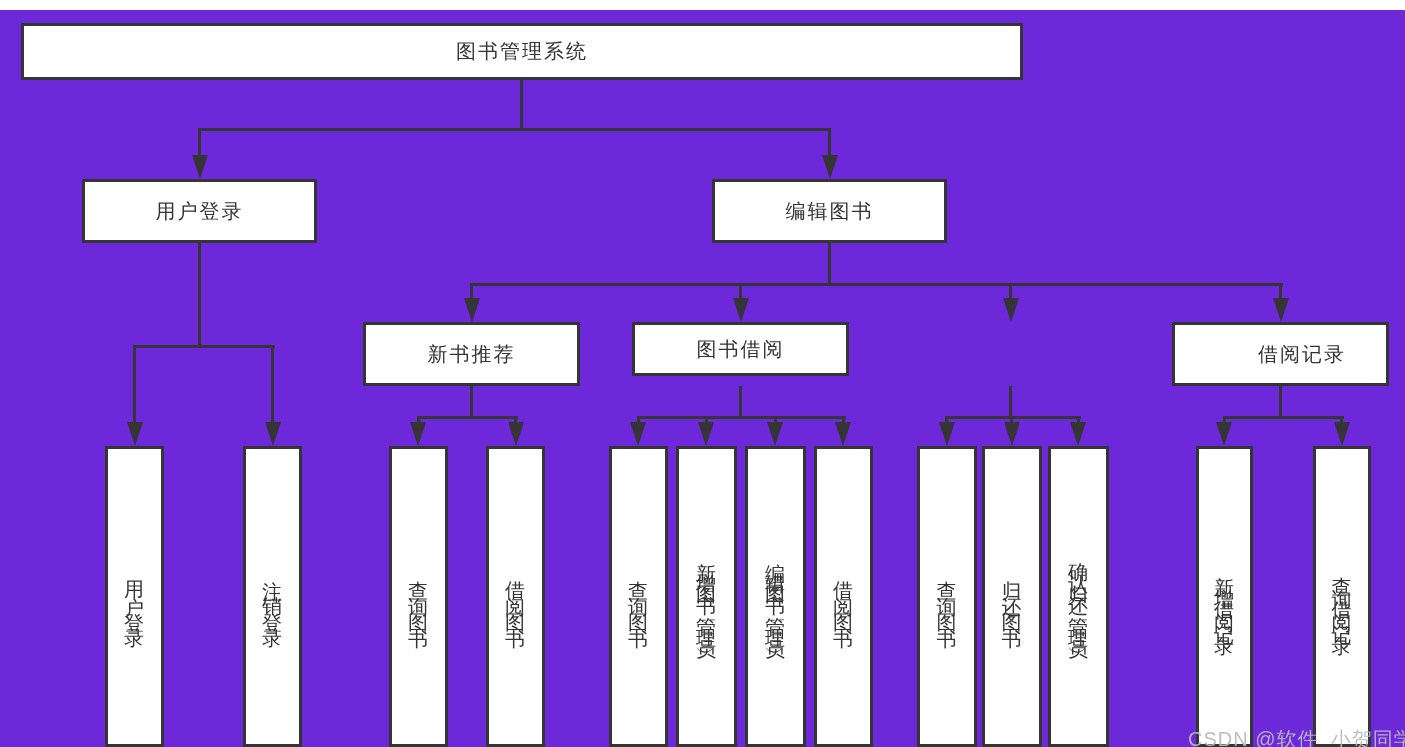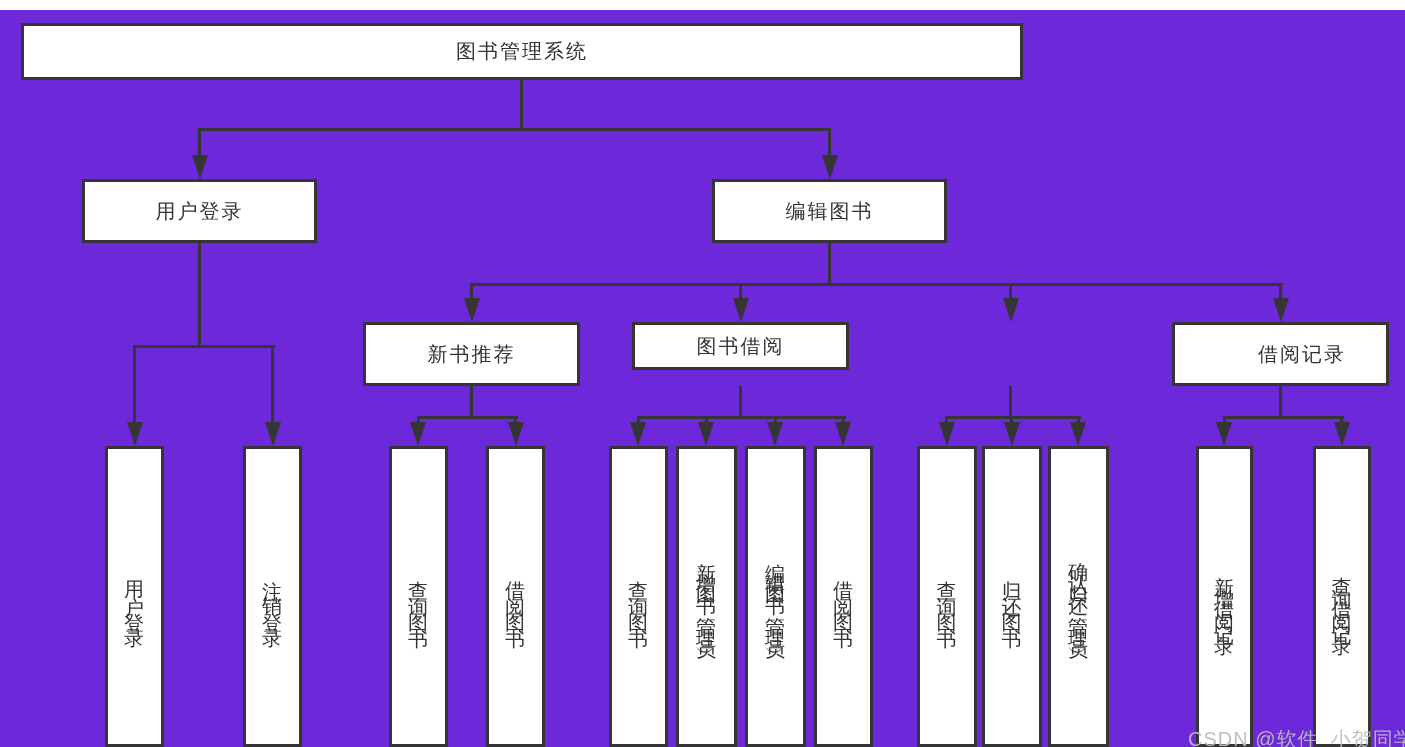--- a/index.html
+++ b/index.html
@@ -58,21 +58,21 @@
   <div class="vline" style="left:739px;top:273px;height:17px;"></div>
   <div class="arr" style="left:733px;top:288px;"></div>
   <div class="vline" style="left:1009px;top:273px;height:17px;"></div>
   <div class="arr" style="left:1003px;top:288px;"></div>
   <div class="vline" style="left:1279px;top:273px;height:17px;"></div>
   <div class="arr" style="left:1273px;top:288px;"></div>
 
   <div class="node" style="left:363px;top:312px;width:217px;height:64px;">
     <span>新书推荐</span>
   </div>
-  <div class="node" style="left:632px;top:312px;width:217px;height:48px;">
+  <div class="node" style="left:632px;top:312px;width:217px;height:54px;">
     <span>图书借阅</span>
   </div>
   <div class="node" style="left:1172px;top:312px;width:217px;height:64px;padding-left:43px;">
     <span>借阅记录</span>
   </div>
 
   <div class="vline" style="left:470px;top:376px;height:32px;"></div>
   <div class="hline" style="left:417px;top:406px;width:101px;"></div>
   <div class="vline" style="left:417px;top:406px;height:10px;"></div>
   <div class="arr" style="left:410px;top:412px;"></div>

